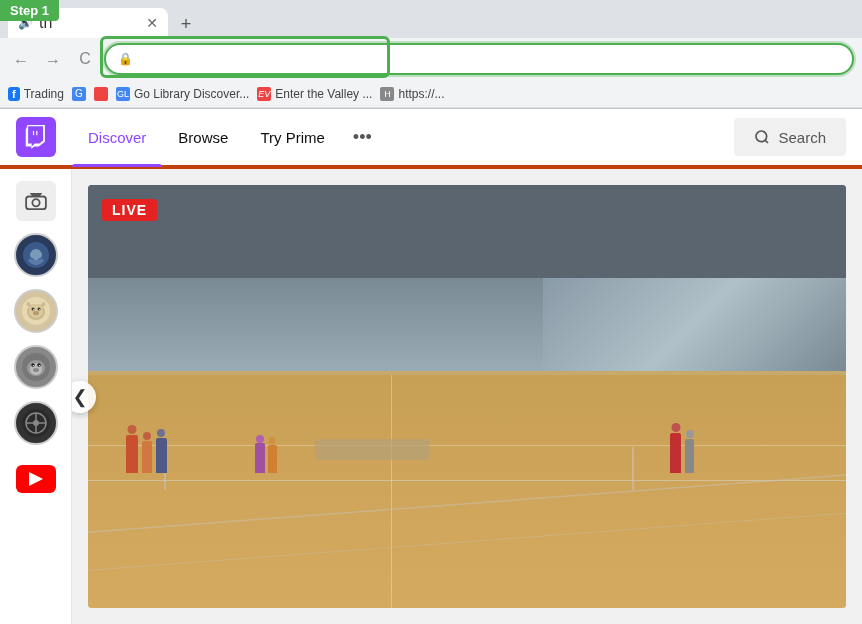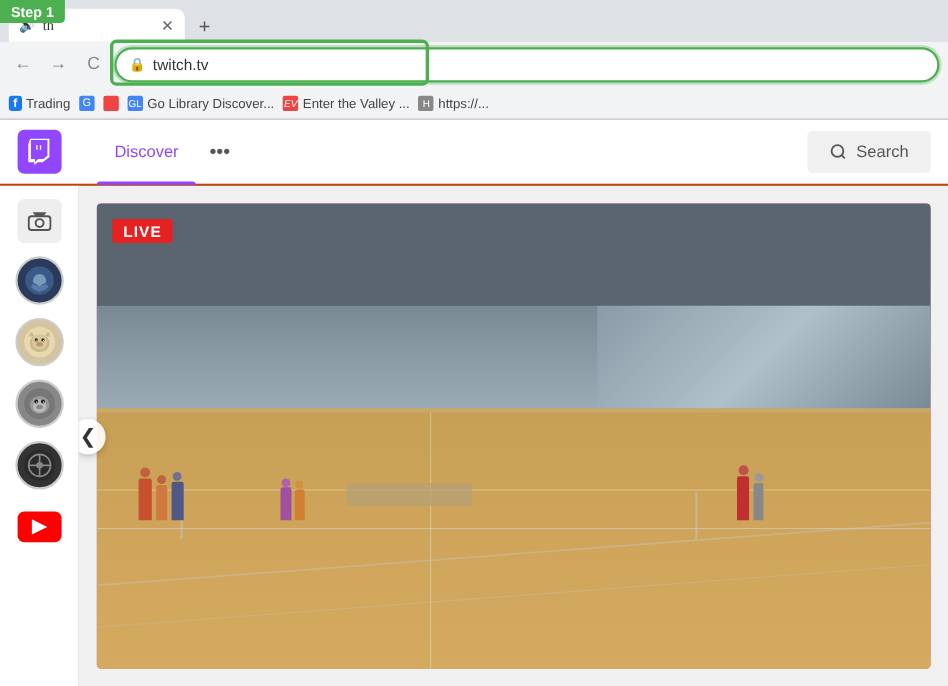--- a/index.html
+++ b/index.html
@@ -43,21 +43,21 @@
       color: #444;
       min-width: 160px;
       gap: 6px;
       position: relative;
     }
 
     .browser-tab.active {
       background: #fff;
     }
 
-    .tab-title { font-size: 13px; color: #333; flex: 1; font-family: Liberation Serif, serif; }
+    .tab-title { font-size: 16px; color: #333; flex: 1; }
 
     .tab-close {
       font-size: 14px;
       color: #666;
       cursor: pointer;
       line-height: 1;
     }
 
     .tab-new {
       width: 28px; height: 28px;
@@ -144,22 +144,22 @@
       font-size: 10px;
     }
 
     
     .twitch-nav {
       display: flex;
       align-items: center;
       padding: 0 16px;
       height: 60px;
       background: #fff;
-      border-bottom: 2px solid #c2410c;
-      gap: 16px;
+      border-bottom: 4px solid #c2410c;
+      gap: 0;
     }
 
     .twitch-logo {
       width: 40px; height: 40px;
       background: #9146ff;
       border-radius: 6px;
       display: flex; align-items: center; justify-content: center;
       margin-right: 16px;
       flex-shrink: 0;
     }
@@ -279,21 +279,21 @@
       flex: 1;
       padding: 16px;
       overflow: hidden;
       position: relative;
     }
 
     .video-container {
       position: relative;
       width: 100%;
       height: 100%;
-      background: #ec4899;
+      background: #7dd3fc;
       border-radius: 4px;
       overflow: hidden;
     }
 
     
     .sports-hall {
       width: 100%; height: 100%;
       position: relative;
       background: linear-gradient(180deg, #6b7c8a 0%, #8a9ba8 20%, #c8a86a 40%, #d4b87a 100%);
     }
@@ -397,21 +397,20 @@
     <div class="tab-new">+</div>
   </div>
 
   <div class="browser-nav">
     <div class="nav-btn">←</div>
     <div class="nav-btn">→</div>
     <div class="nav-btn">C</div>
 
     <div class="address-bar-wrapper">
       <span class="lock-icon">🔒</span>
-      <span class="address-text">twitch.tv</span>
     </div>
 
     <div class="green-outline-box"></div>
   </div>
 
   <div class="bookmarks-bar">
     <div class="bookmark-item">
       <span class="bookmark-fb">f</span>
       <span>Trading</span>
     </div>
@@ -438,20 +437,22 @@
 
 <div class="twitch-nav">
   <div class="twitch-logo">
     <svg viewBox="0 0 24 28">
       <path d="M2.149 0L0 5.6v19.6h6.499V28l3.5-2.8h5.25L22.4 19.6V0H2.149zm18.148 18.2l-4.2 3.5H10.5L7 25.2v-3.5H2.8V1.4h17.497V18.2zM13.65 7h-1.4v4.9h1.4V7zm-3.85 0h-1.4v4.9H9.8V7z"></path>
     </svg>
   </div>
 
   <div class="nav-links">
     <div class="nav-link active">Discover</div>
+    <div class="nav-link">Browse</div>
+    <div class="nav-link">Try Prime</div>
     <div class="nav-dots">•••</div>
   </div>
 
   <button class="search-btn">
     <svg width="16" height="16" viewBox="0 0 24 24" fill="none" stroke="#555" stroke-width="2.5">
       <circle cx="11" cy="11" r="8"></circle>
       <line x1="21" y1="21" x2="16.65" y2="16.65"></line>
     </svg>
     <span>Search</span>
   </button>

